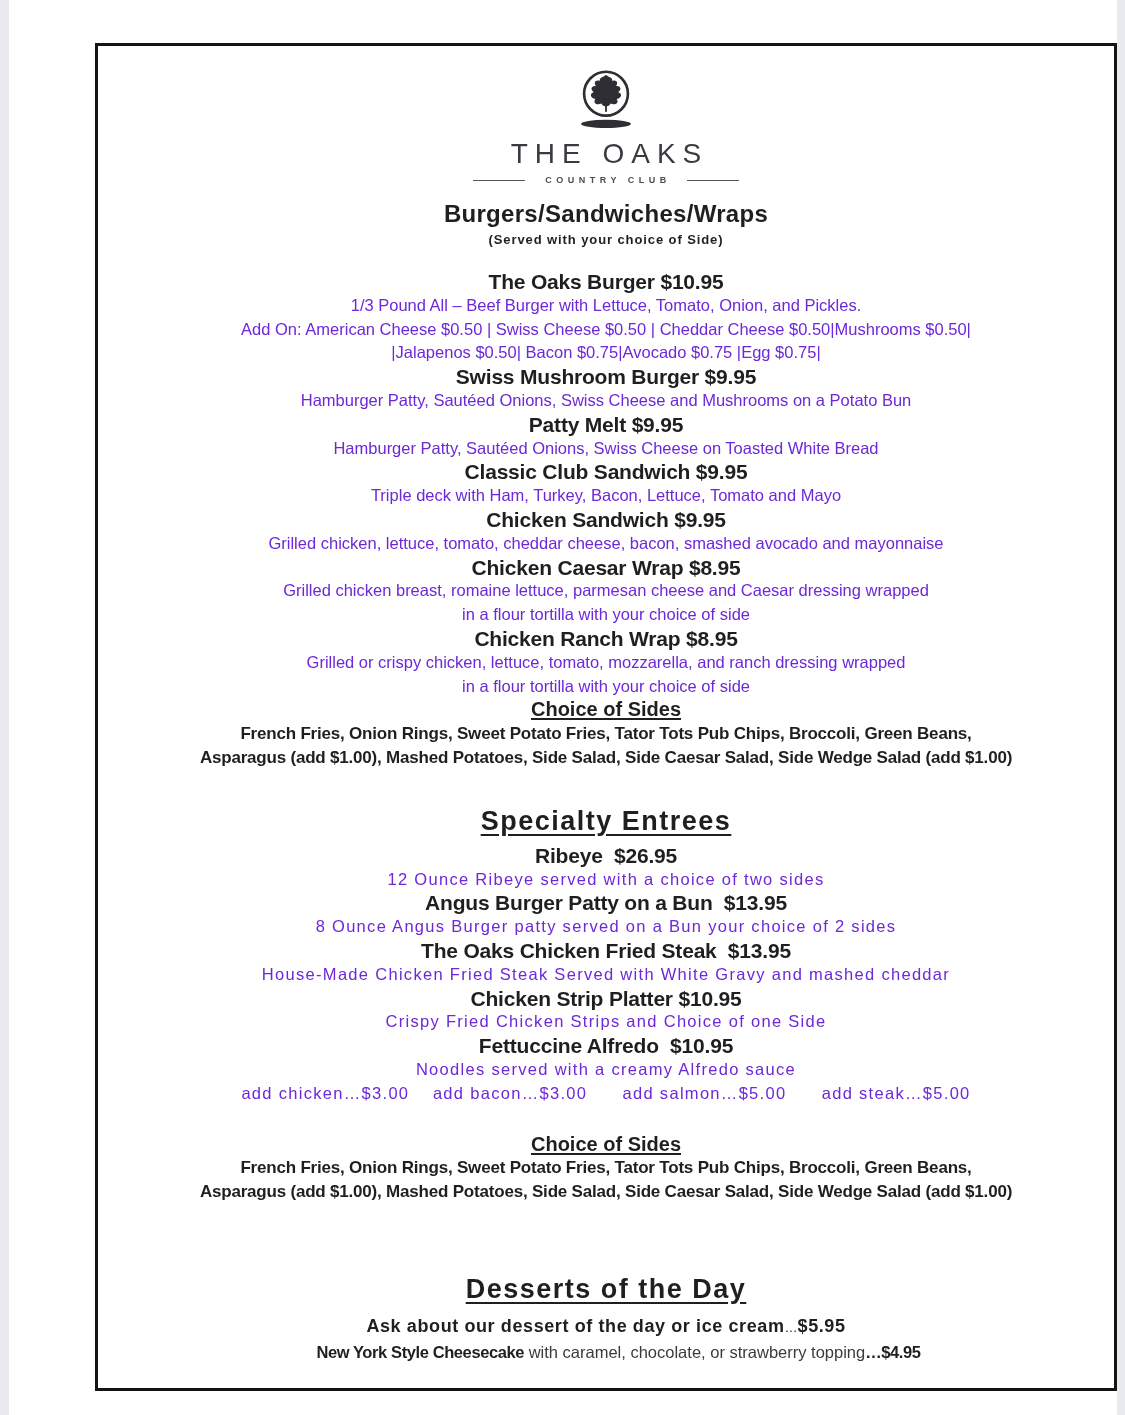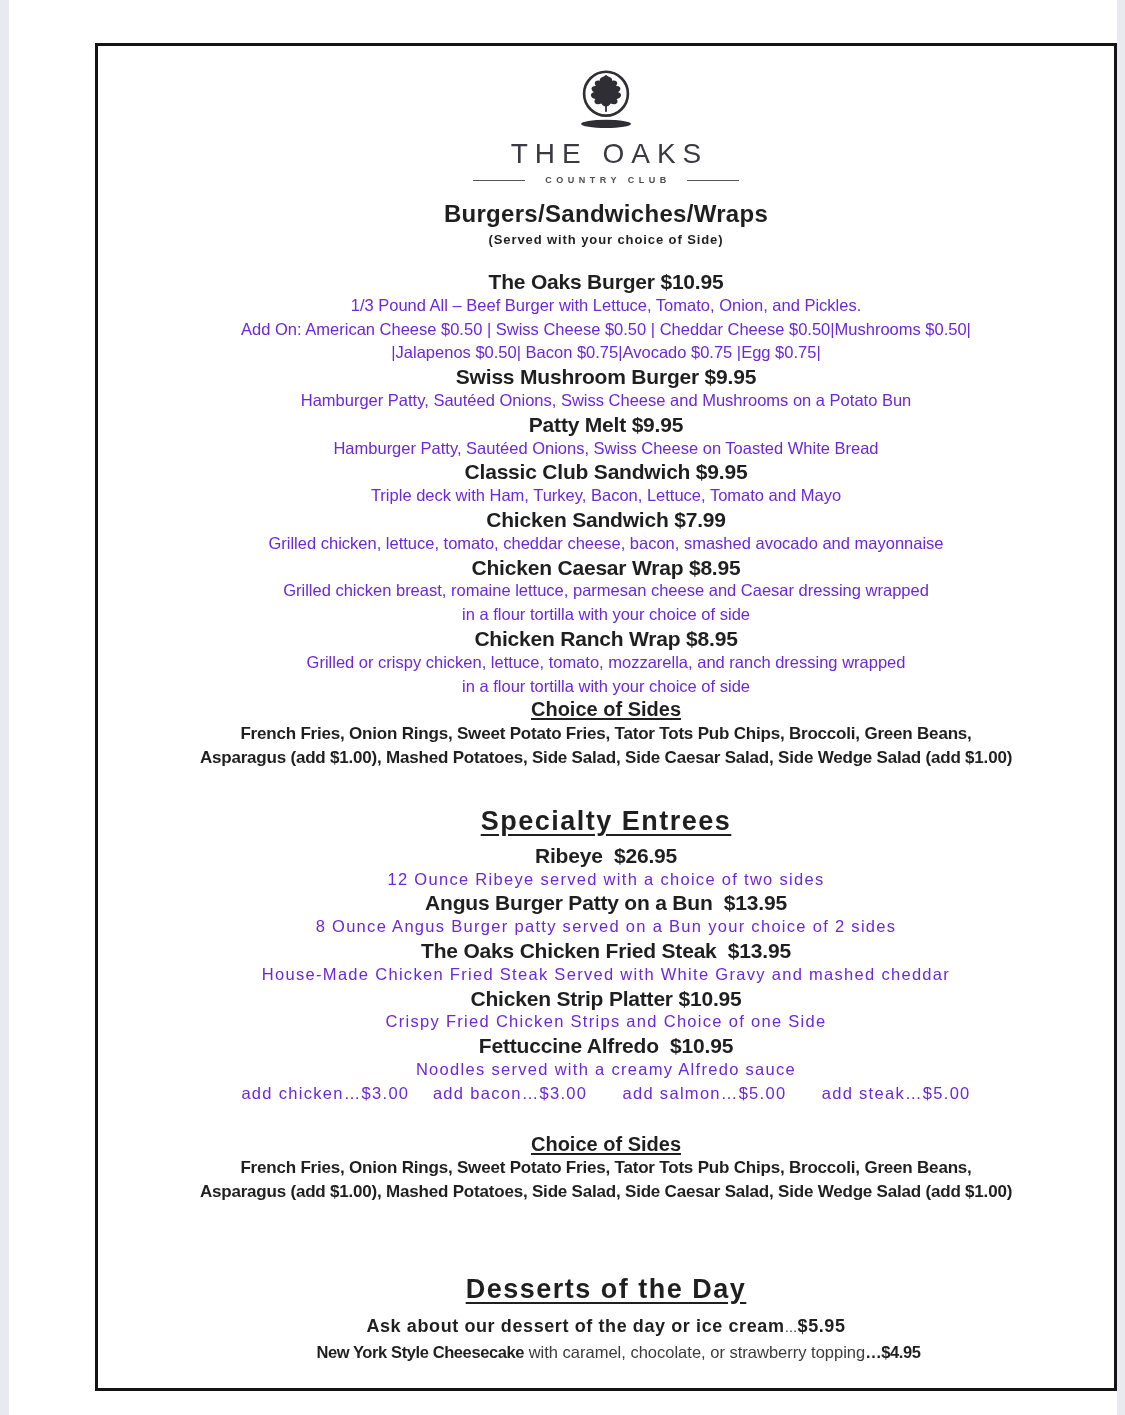--- a/index.html
+++ b/index.html
@@ -132,21 +132,21 @@
 
     <div class="line item-name">Swiss Mushroom Burger $9.95</div>
     <div class="line desc">Hamburger Patty, Sautéed Onions, Swiss Cheese and Mushrooms on a Potato Bun</div>
 
     <div class="line item-name">Patty Melt $9.95</div>
     <div class="line desc">Hamburger Patty, Sautéed Onions, Swiss Cheese on Toasted White Bread</div>
 
     <div class="line item-name">Classic Club Sandwich $9.95</div>
     <div class="line desc">Triple deck with Ham, Turkey, Bacon, Lettuce, Tomato and Mayo</div>
 
-    <div class="line item-name">Chicken Sandwich $7.99</div>
+    <div class="line item-name">Chicken Sandwich $9.95</div>
     <div class="line desc">Grilled chicken, lettuce, tomato, cheddar cheese, bacon, smashed avocado and mayonnaise</div>
 
     <div class="line item-name">Chicken Caesar Wrap $8.95</div>
     <div class="line desc">Grilled chicken breast, romaine lettuce, parmesan cheese and Caesar dressing wrapped</div>
     <div class="line desc">in a flour tortilla with your choice of side</div>
 
     <div class="line item-name">Chicken Ranch Wrap $8.95</div>
     <div class="line desc">Grilled or crispy chicken, lettuce, tomato, mozzarella, and ranch dressing wrapped</div>
     <div class="line desc">in a flour tortilla with your choice of side</div>
 

